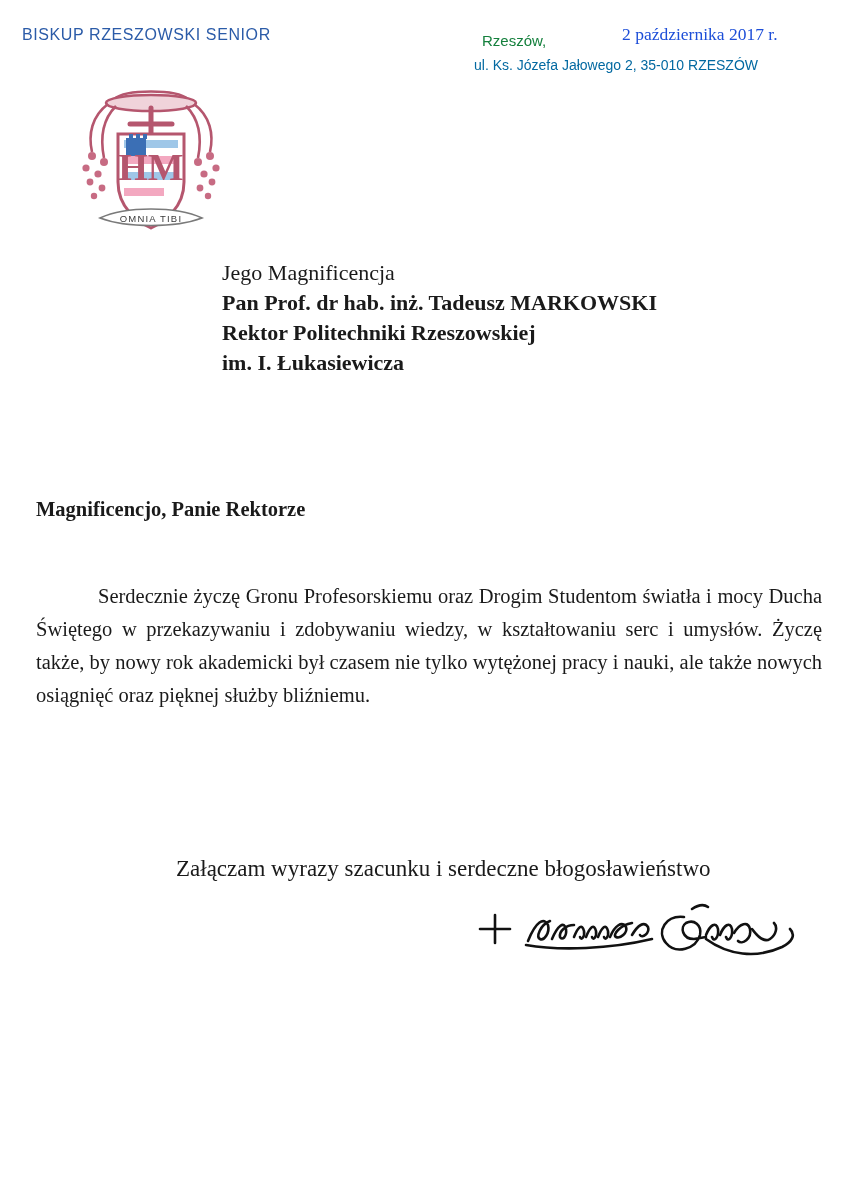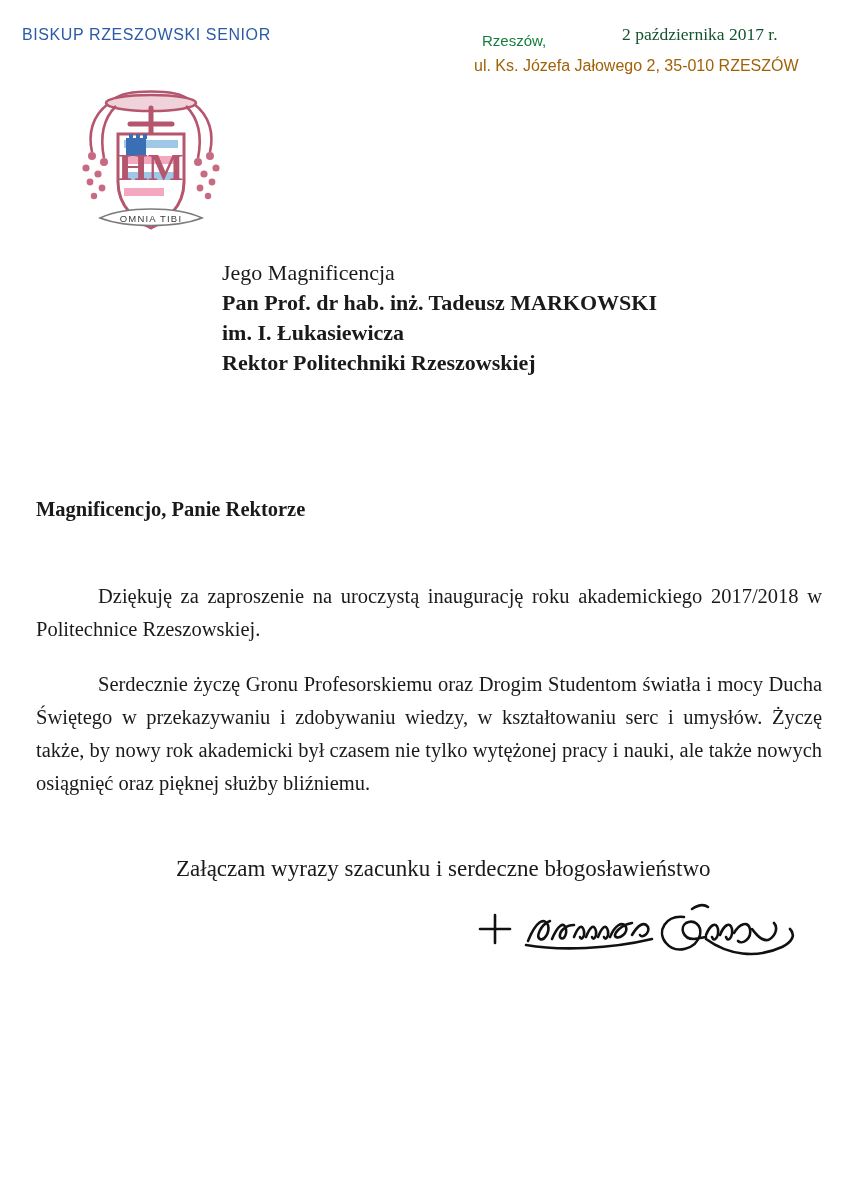--- a/index.html
+++ b/index.html
@@ -39,38 +39,38 @@
     top: 0;
     left: 452px;
     width: 348px;
   }
   .lh-date {
     position: absolute;
     top: -2px;
     left: 148px;
     font-family: "Liberation Serif", serif;
     font-size: 17.5px;
-    color: #14532d;
+    color: #1d4ed8;
     white-space: nowrap;
   }
   .lh-city {
     position: absolute;
     top: 6px;
     left: 8px;
     font-family: "Liberation Sans", sans-serif;
     font-size: 15px;
     color: #15803d;
   }
   .lh-addr {
     position: absolute;
     top: 31px;
     left: 0;
     font-family: "Liberation Sans", sans-serif;
-    font-size: 16px;
-    color: #a16207;
+    font-size: 14px;
+    color: #0369a1;
     white-space: nowrap;
   }
 
   
   .coa {
     position: absolute;
     top: 72px;
     left: 56px;
     width: 190px;
     height: 170px;
@@ -198,28 +198,27 @@
     <text x="95" y="108" text-anchor="middle" font-family="Liberation Serif, serif" font-size="38" font-weight="bold" fill="#b5566e">HM</text>
 
     <path d="M44 146 C70 134, 120 134, 146 146 C120 156, 70 156, 44 146 Z" fill="#ffffff" stroke="#7a7a7a" stroke-width="1.6"></path>
     <text x="95" y="150" text-anchor="middle" font-family="Liberation Sans, sans-serif" font-size="9.5" letter-spacing="1.2" fill="#3a3a3a">OMNIA TIBI</text>
   </svg>
 </div>
 
 <div class="addressee">
   <div class="line">Jego Magnificencja</div>
   <div class="line bold">Pan Prof. dr hab. inż. Tadeusz MARKOWSKI</div>
+  <div class="line bold">Rektor Politechniki Rzeszowskiej</div>
   <div class="line bold">im. I. Łukasiewicza</div>
-  <div class="line bold">Rektor Politechniki Rzeszowskiej</div>
 </div>
 
 <div class="salutation">Magnificencjo, Panie Rektorze</div>
 
 <div class="body-wrap">
-  <p class="para">Dziękuję za zaproszenie na uroczystą inaugurację roku akademickiego 2017/2018 w  Politechnice Rzeszowskiej.</p>
   <p class="para">Serdecznie życzę Gronu Profesorskiemu  oraz Drogim Studentom światła  i mocy Ducha Świętego w przekazywaniu i zdobywaniu wiedzy, w kształtowaniu serc i umysłów. Życzę także,  by nowy rok akademicki był czasem nie tylko wytężonej pracy i nauki, ale także nowych osiągnięć oraz  pięknej służby bliźniemu.</p>
 </div>
 
 <div class="closing">Załączam wyrazy szacunku i serdeczne błogosławieństwo</div>
 
 <div class="signature">
   <svg width="330" height="80" viewBox="0 0 330 80" xmlns="http://www.w3.org/2000/svg">
     <g fill="none" stroke="#111111" stroke-width="2.6" stroke-linecap="round" stroke-linejoin="round">
 
       <line x1="10" y1="34" x2="40" y2="34"></line>

